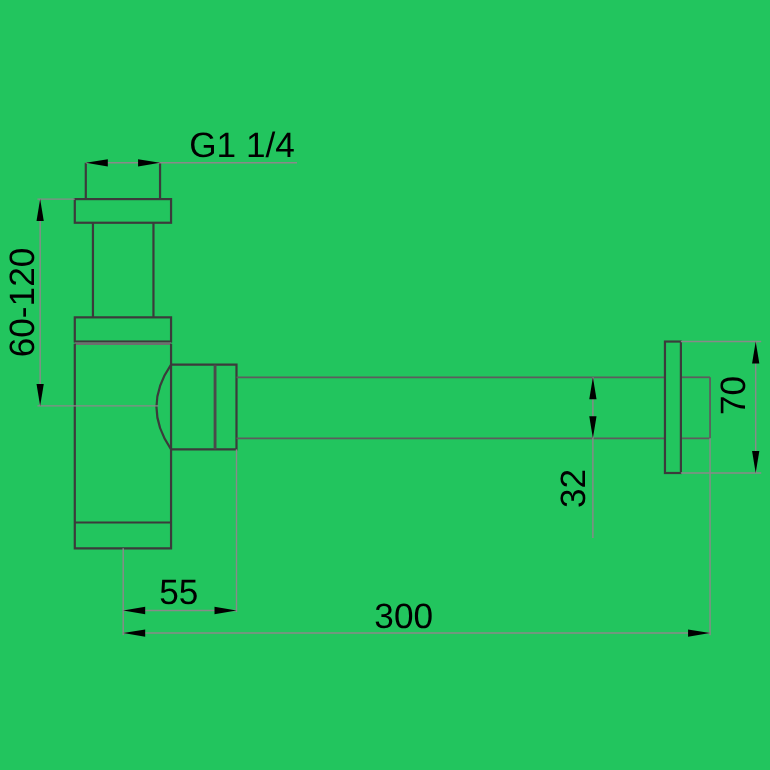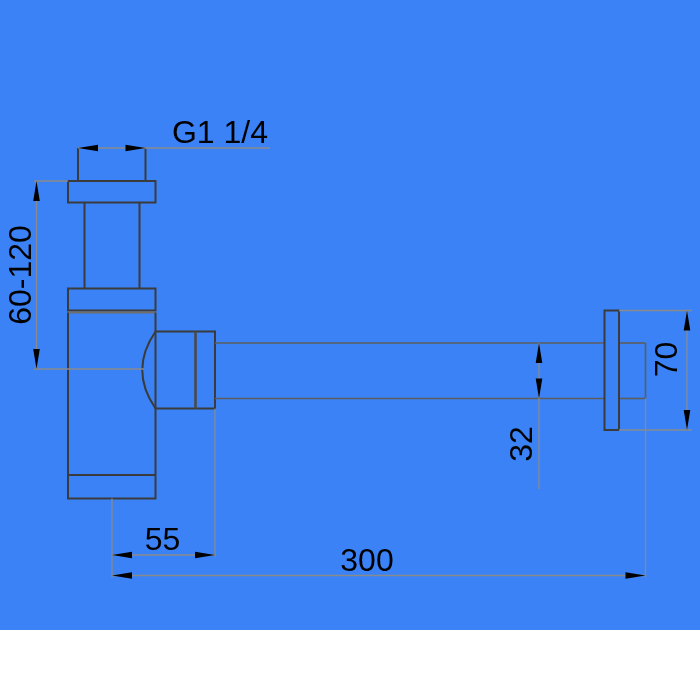--- a/index.html
+++ b/index.html
@@ -3,22 +3,22 @@
 <meta charset="utf-8">
 <style>
   html, body {
     margin: 0;
     padding: 0;
     background: #ffffff;
   }
   .page {
     position: relative;
     width: 700px;
-    height: 630px;
-    background: #3b82f6;
+    height: 700px;
+    background: #22c55e;
     overflow: hidden;
   }
   svg { display: block; }
   .outline {
     fill: none;
     stroke: #3b3b3b;
     stroke-width: 2;
   }
   .outline-thick {
     fill: none;

